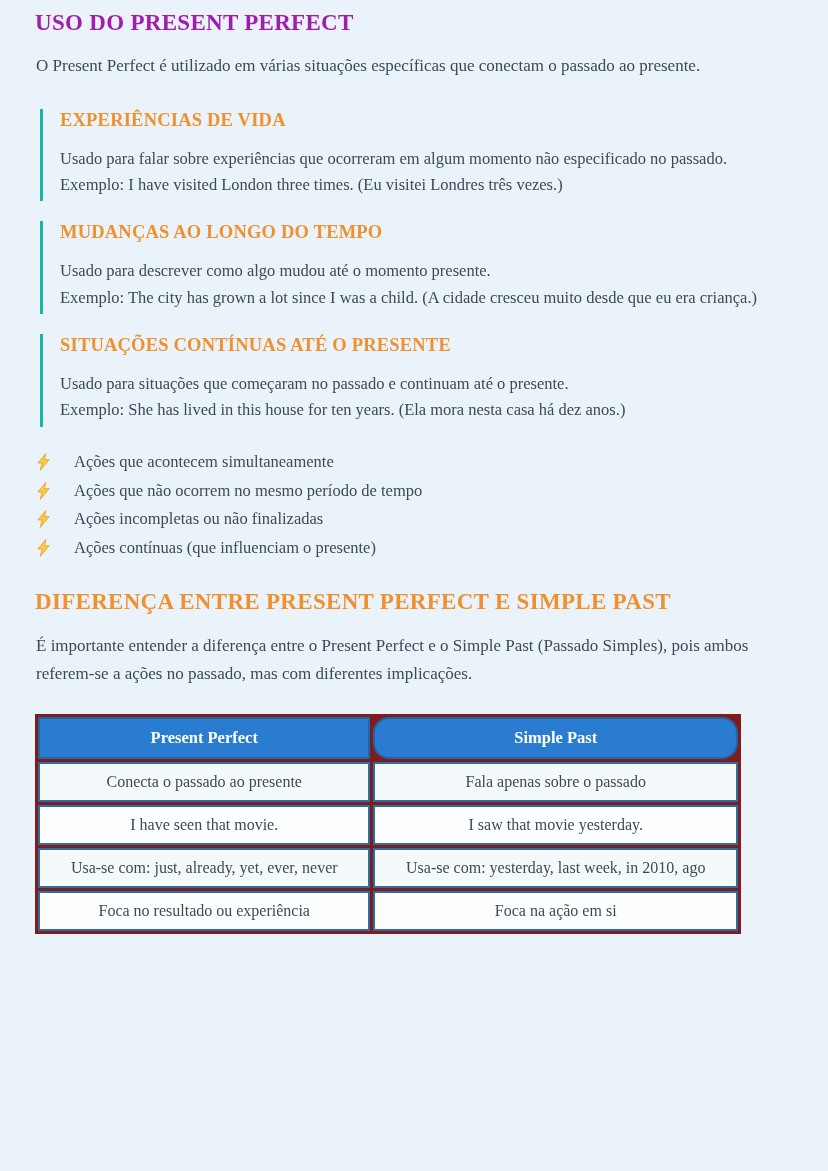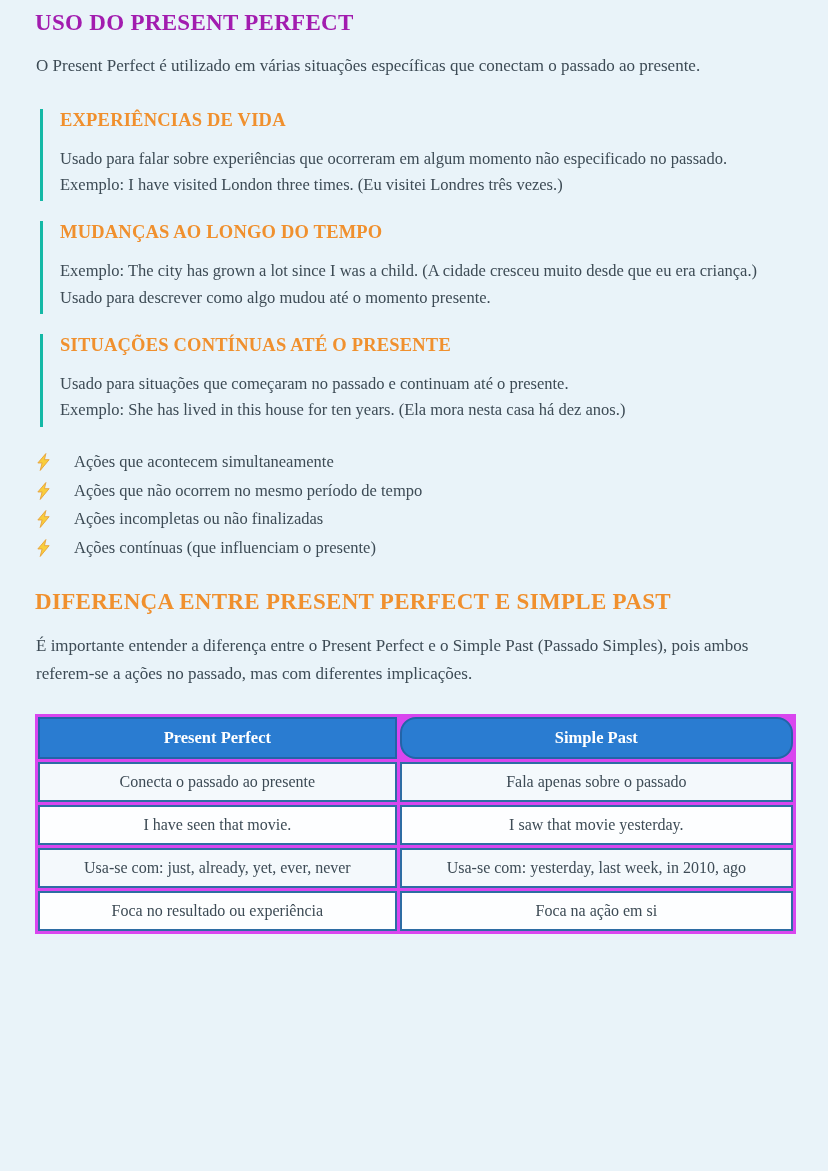--- a/index.html
+++ b/index.html
@@ -68,24 +68,24 @@
     margin: 31px 0 17px 0;
   }
   p.cmp-lead {
     font-size: 17px;
     line-height: 1.62;
     max-width: 740px;
     margin: 0 0 27px 1px;
   }
 
   table.cmp {
-    width: 761px;
+    width: 706px;
     border-collapse: separate;
     border-spacing: 3px;
-    background: #d946ef;
+    background: #7f1d1d;
     table-layout: fixed;
   }
   table.cmp th {
     width: 47.7%;
     background: #2a7cd1;
     border: 2px solid #2264a8;
     color: #ffffff;
     font-size: 16.5px;
     font-weight: 700;
     text-align: center;
@@ -112,22 +112,22 @@
   <p class="lead">O Present Perfect é utilizado em várias situações específicas que conectam o passado ao presente.</p>
 
   <section class="usage">
     <div class="usage-title">EXPERIÊNCIAS DE VIDA</div>
     <div class="usage-text">Usado para falar sobre experiências que ocorreram em algum momento não especificado no passado.</div>
     <div class="usage-text">Exemplo: I have visited London three times. (Eu visitei Londres três vezes.)</div>
   </section>
 
   <section class="usage">
     <div class="usage-title">MUDANÇAS AO LONGO DO TEMPO</div>
+    <div class="usage-text">Usado para descrever como algo mudou até o momento presente.</div>
     <div class="usage-text">Exemplo: The city has grown a lot since I was a child. (A cidade cresceu muito desde que eu era criança.)</div>
-    <div class="usage-text">Usado para descrever como algo mudou até o momento presente.</div>
   </section>
 
 
   <section class="usage">
     <div class="usage-title">SITUAÇÕES CONTÍNUAS ATÉ O PRESENTE</div>
     <div class="usage-text">Usado para situações que começaram no passado e continuam até o presente.</div>
     <div class="usage-text">Exemplo: She has lived in this house for ten years. (Ela mora nesta casa há dez anos.)</div>
   </section>
 
   <ul class="notes">

